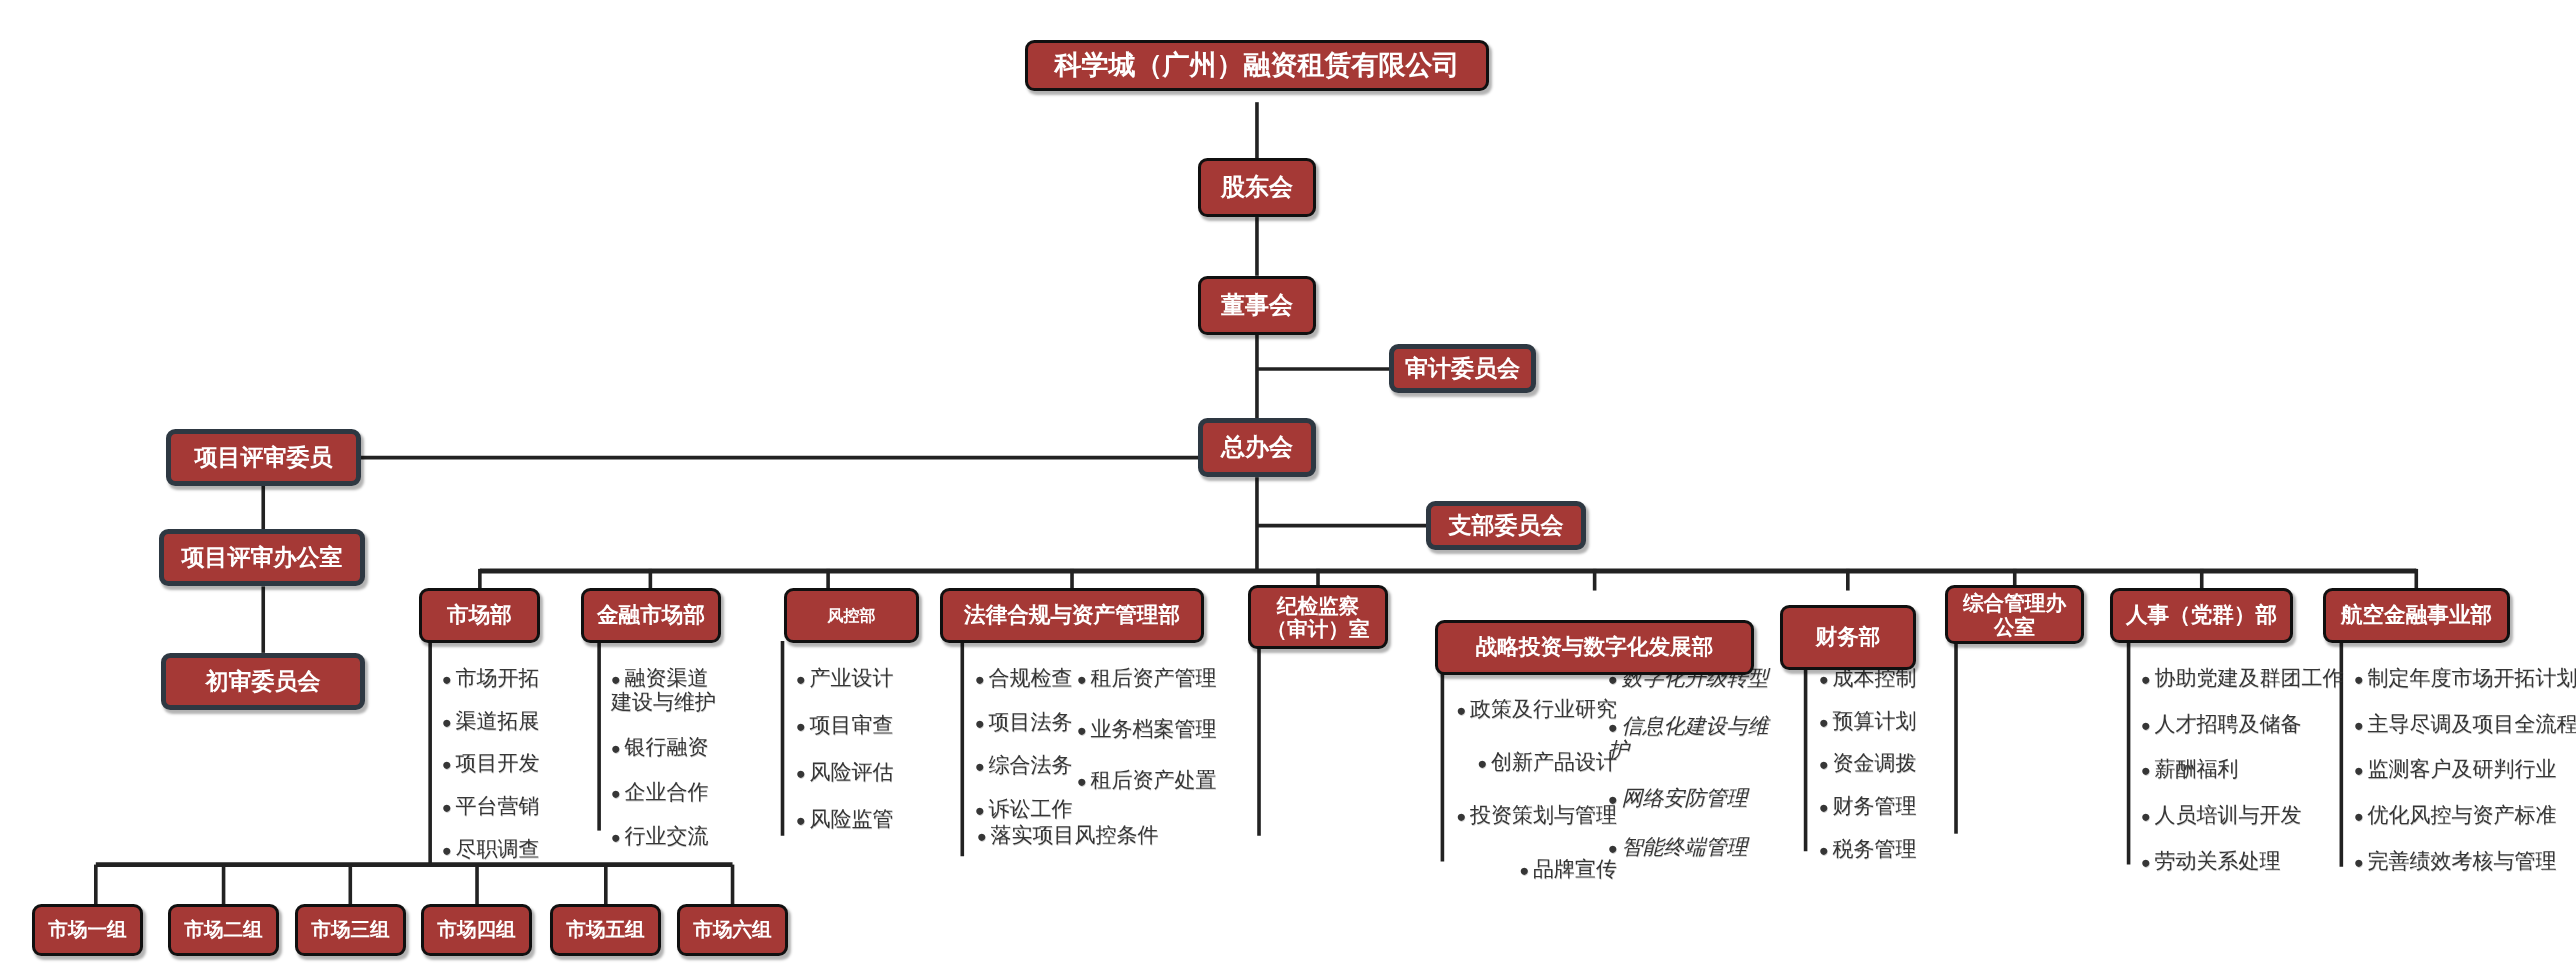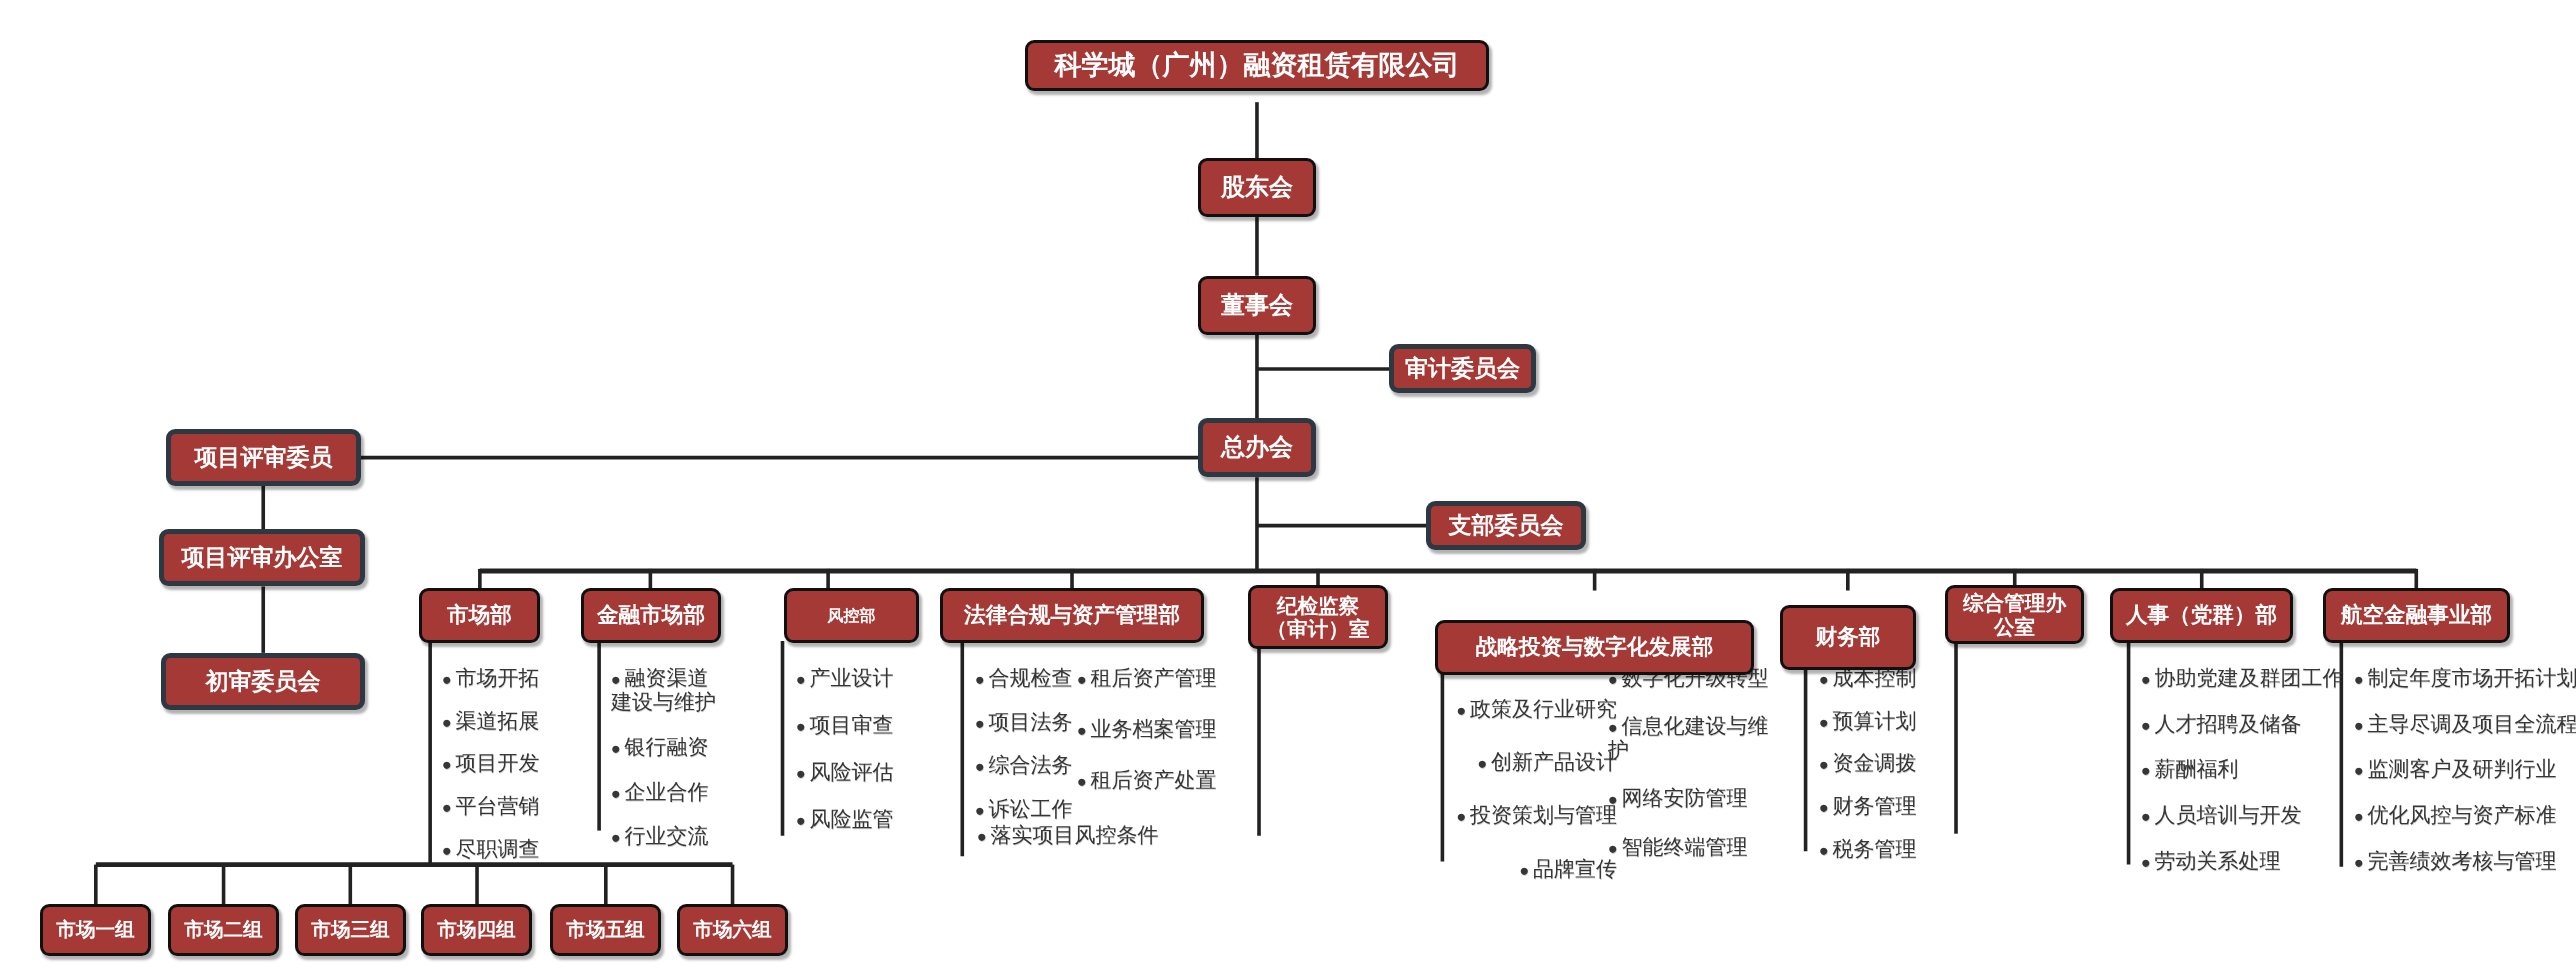--- a/index.html
+++ b/index.html
@@ -137,21 +137,21 @@
     <div class="box b-black" style="left: 1435px; top: 620px; width: 319px; height: 55px; font-size: 21.6px;">
       <span class="box-label">战略投资与数字化发展部</span>
     </div>
     <div class="col" style="left: 1455px; top: 644px; width: 162px; row-gap: 29px; align-items: flex-end;">
       <div class="bullet">战略规划</div>
       <div class="bullet">政策及行业研究</div>
       <div class="bullet">创新产品设计</div>
       <div class="bullet">投资策划与管理</div>
       <div class="bullet">品牌宣传</div>
     </div>
-    <div class="col" style="left: 1608px; top: 666px; width: 180px; row-gap: 24px;">
+    <div class="col" style="left: 1608px; top: 666px; width: 180px; row-gap: 24px; font-style: italic;">
       <div class="bullet">数字化升级转型</div>
       <div class="bullet">信息化建设与维护</div>
       <div class="bullet">网络安防管理</div>
       <div class="bullet">智能终端管理</div>
     </div>
     <div class="box b-black" style="left: 1780px; top: 588px; width: 136px; height: 65px; font-size: 21.6px; margin-top: 17px;">
       <span class="box-label">财务部</span>
     </div>
     <div class="col" style="left: 1819px; top: 666px; width: 116px; row-gap: 18.5px;">
       <div class="bullet">成本控制</div>
@@ -177,21 +177,21 @@
     <div class="box b-black" style="left: 2323px; top: 588px; width: 187px; height: 55px; font-size: 21.6px;">
       <span class="box-label">航空金融事业部</span>
     </div>
     <div class="col" style="left: 2354px; top: 666px; width: 232px; row-gap: 21.6px;">
       <div class="bullet">制定年度市场开拓计划</div>
       <div class="bullet">主导尽调及项目全流程</div>
       <div class="bullet">监测客户及研判行业</div>
       <div class="bullet">优化风控与资产标准</div>
       <div class="bullet">完善绩效考核与管理</div>
     </div>
-    <div class="box b-black" style="left: 40px; top: 904px; width: 111px; height: 52px; font-size: 19.6px;">
+    <div class="box b-black" style="left: 32px; top: 904px; width: 111px; height: 52px; font-size: 19.6px;">
       <span class="box-label">市场一组</span>
     </div>
     <div class="box b-black" style="left: 168px; top: 904px; width: 111px; height: 52px; font-size: 19.6px;">
       <span class="box-label">市场二组</span>
     </div>
     <div class="box b-black" style="left: 295px; top: 904px; width: 111px; height: 52px; font-size: 19.6px;">
       <span class="box-label">市场三组</span>
     </div>
     <div class="box b-black" style="left: 421px; top: 904px; width: 111px; height: 52px; font-size: 19.6px;">
       <span class="box-label">市场四组</span>

